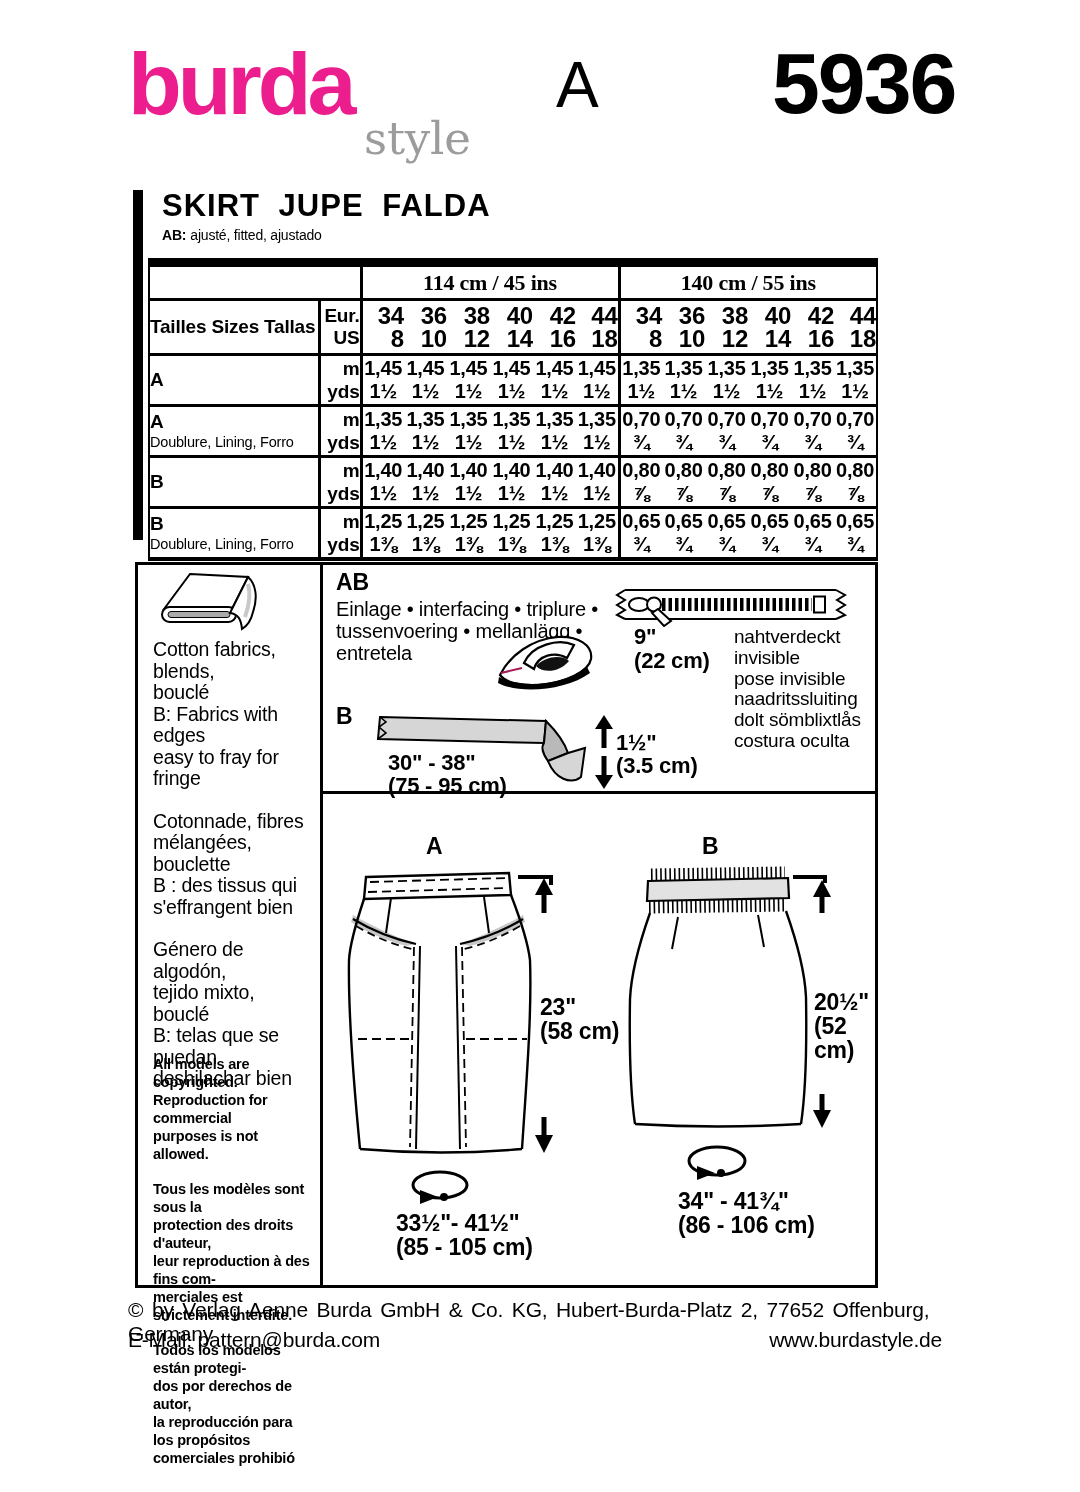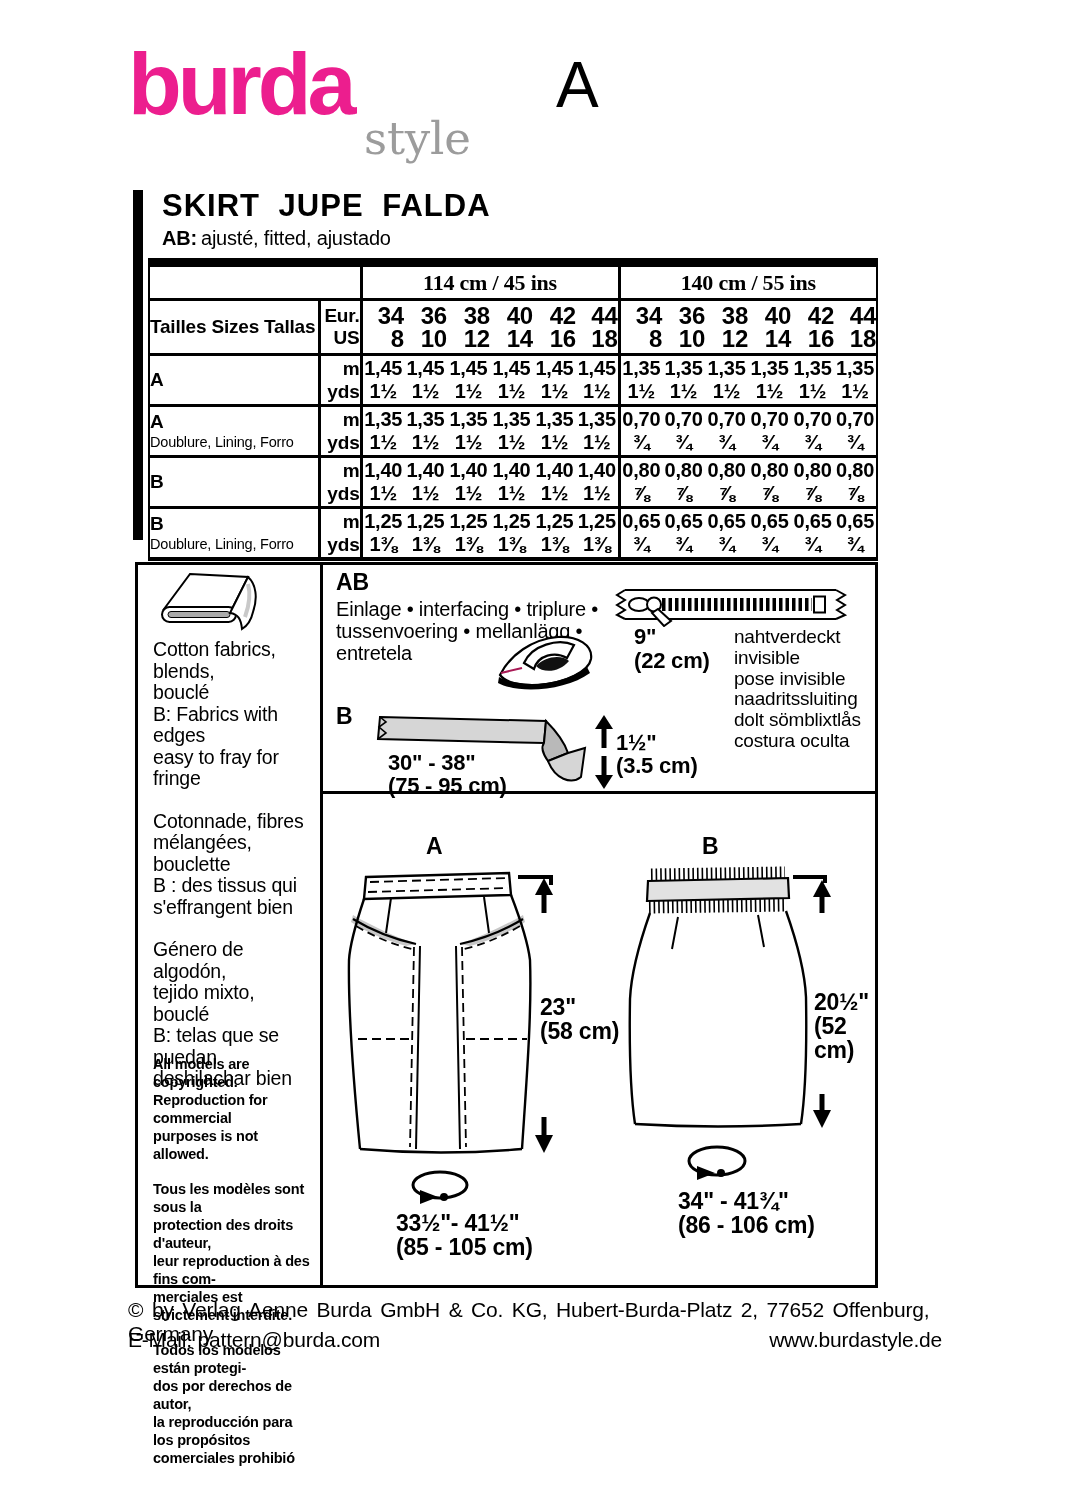--- a/index.html
+++ b/index.html
@@ -10,21 +10,21 @@
 
   
   .logo-main{font-weight:bold;font-size:88px;letter-spacing:-4px;color:var(--pink,#ec1e8e);line-height:1;}
   .logo-sub{font-family:"DejaVu Serif",serif;font-size:45px;color:#9c9c9c;line-height:1;}
   .view-letter{font-size:64px;font-weight:400;letter-spacing:-2px;}
   .pattern-number{font-size:86px;font-weight:bold;letter-spacing:-2px;line-height:1;}
 
   
   .title-bar{left:133px;top:190px;width:10px;height:350px;background:#000;}
   .doc-title{left:162px;top:188px;font-size:31px;font-weight:bold;letter-spacing:1px;word-spacing:9px;}
-  .doc-sub{left:162px;top:227px;font-size:20px;}
+  .doc-sub{left:162px;top:227px;font-size:14px;}
   .doc-sub b{margin-right:4px;}
 
   
   table.yardage{position:absolute;left:148px;top:258px;width:729px;border-collapse:collapse;table-layout:fixed;
     border-top:9px solid #000;border-bottom:4px solid #000;border-left:2px solid #000;border-right:2px solid #000;}
   table.yardage th,table.yardage td{padding:0;vertical-align:middle;}
   tr.group-row th,tr.group-row td{height:31px;border-bottom:3px solid #000;}
   th.grp{font-size:22px;font-weight:bold;text-align:center;border-left:3px solid #000;font-family:Liberation Serif, serif;}
   tr.size-row th{height:52px;border-bottom:3px solid #000;font-weight:bold;}
   th.lbl{font-size:19px;text-align:left;padding-left:8px;}
@@ -64,20 +64,21 @@
 </head>
 <body>
 
 <div class="page">
 
   <div class="abs" style="left:128px;top:40px;">
     <div class="logo-main">burda</div>
     <div class="logo-sub abs" style="left:236px;top:76px;text-align:right;">style</div>
   </div>
   <div class="abs view-letter" style="left:556px;top:48px;">A</div>
+  <div class="abs pattern-number" style="left:772px;top:40px;">5936</div>
 
   <div class="abs title-bar"></div>
   <div class="abs doc-title">SKIRT JUPE FALDA</div>
   <div class="abs doc-sub">
     <b>AB:</b><span>ajusté, fitted, ajustado</span>
   </div>
 
   <table class="yardage">
     <colgroup>
       <col style="width:170px">

